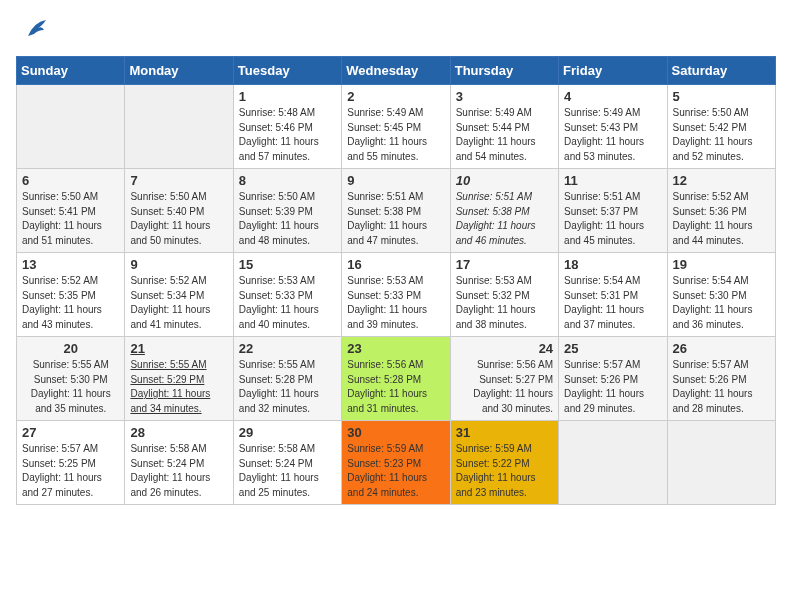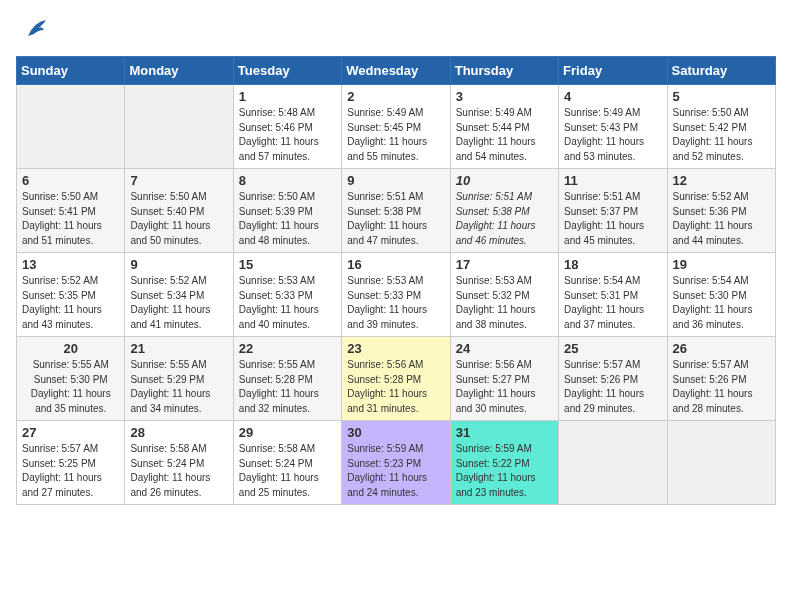--- a/index.html
+++ b/index.html
@@ -205,33 +205,33 @@
         <td style="background: rgb(255, 255, 255); margin-top: 20px;">
           <div class="day-number">19</div>
           <div class="day-info">Sunrise: 5:54 AM<br>Sunset: 5:30 PM<br>Daylight: 11 hours and 36 minutes.</div>
         </td>
       </tr>
       <tr>
         <td style="background: rgb(245, 245, 245); text-align: center;">
           <div class="day-number">20</div>
           <div class="day-info">Sunrise: 5:55 AM<br>Sunset: 5:30 PM<br>Daylight: 11 hours and 35 minutes.</div>
         </td>
-        <td style="background: rgb(245, 245, 245);">
+        <td style="background: rgb(245, 245, 245); text-decoration: underline;">
           <div class="day-number">21</div>
           <div class="day-info">Sunrise: 5:55 AM<br>Sunset: 5:29 PM<br>Daylight: 11 hours and 34 minutes.</div>
         </td>
         <td style="background: rgb(245, 245, 245);">
           <div class="day-number">22</div>
           <div class="day-info">Sunrise: 5:55 AM<br>Sunset: 5:28 PM<br>Daylight: 11 hours and 32 minutes.</div>
         </td>
-        <td style="background: #fef9c3;">
+        <td style="background: #bef264;">
           <div class="day-number">23</div>
           <div class="day-info">Sunrise: 5:56 AM<br>Sunset: 5:28 PM<br>Daylight: 11 hours and 31 minutes.</div>
         </td>
-        <td style="background: rgb(245, 245, 245);">
+        <td style="background: rgb(245, 245, 245); text-align: right;">
           <div class="day-number">24</div>
           <div class="day-info">Sunrise: 5:56 AM<br>Sunset: 5:27 PM<br>Daylight: 11 hours and 30 minutes.</div>
         </td>
         <td style="background: rgb(245, 245, 245);">
           <div class="day-number">25</div>
           <div class="day-info">Sunrise: 5:57 AM<br>Sunset: 5:26 PM<br>Daylight: 11 hours and 29 minutes.</div>
         </td>
         <td style="background: rgb(245, 245, 245);">
           <div class="day-number">26</div>
           <div class="day-info">Sunrise: 5:57 AM<br>Sunset: 5:26 PM<br>Daylight: 11 hours and 28 minutes.</div>
@@ -243,25 +243,25 @@
           <div class="day-info">Sunrise: 5:57 AM<br>Sunset: 5:25 PM<br>Daylight: 11 hours and 27 minutes.</div>
         </td>
         <td style="background: rgb(255, 255, 255);">
           <div class="day-number">28</div>
           <div class="day-info">Sunrise: 5:58 AM<br>Sunset: 5:24 PM<br>Daylight: 11 hours and 26 minutes.</div>
         </td>
         <td style="background: rgb(255, 255, 255); margin-top: 36px;">
           <div class="day-number">29</div>
           <div class="day-info">Sunrise: 5:58 AM<br>Sunset: 5:24 PM<br>Daylight: 11 hours and 25 minutes.</div>
         </td>
-        <td style="background: #c4b5fd;">
+        <td style="background: #f97316;">
           <div class="day-number">30</div>
           <div class="day-info">Sunrise: 5:59 AM<br>Sunset: 5:23 PM<br>Daylight: 11 hours and 24 minutes.</div>
         </td>
-        <td style="background: #5eead4;">
+        <td style="background: #eab308;">
           <div class="day-number">31</div>
           <div class="day-info">Sunrise: 5:59 AM<br>Sunset: 5:22 PM<br>Daylight: 11 hours and 23 minutes.</div>
         </td>
         <td class="empty-cell"></td>
         <td class="empty-cell"></td>
       </tr>
     </tbody>
 </table>
 
 </body></html>

